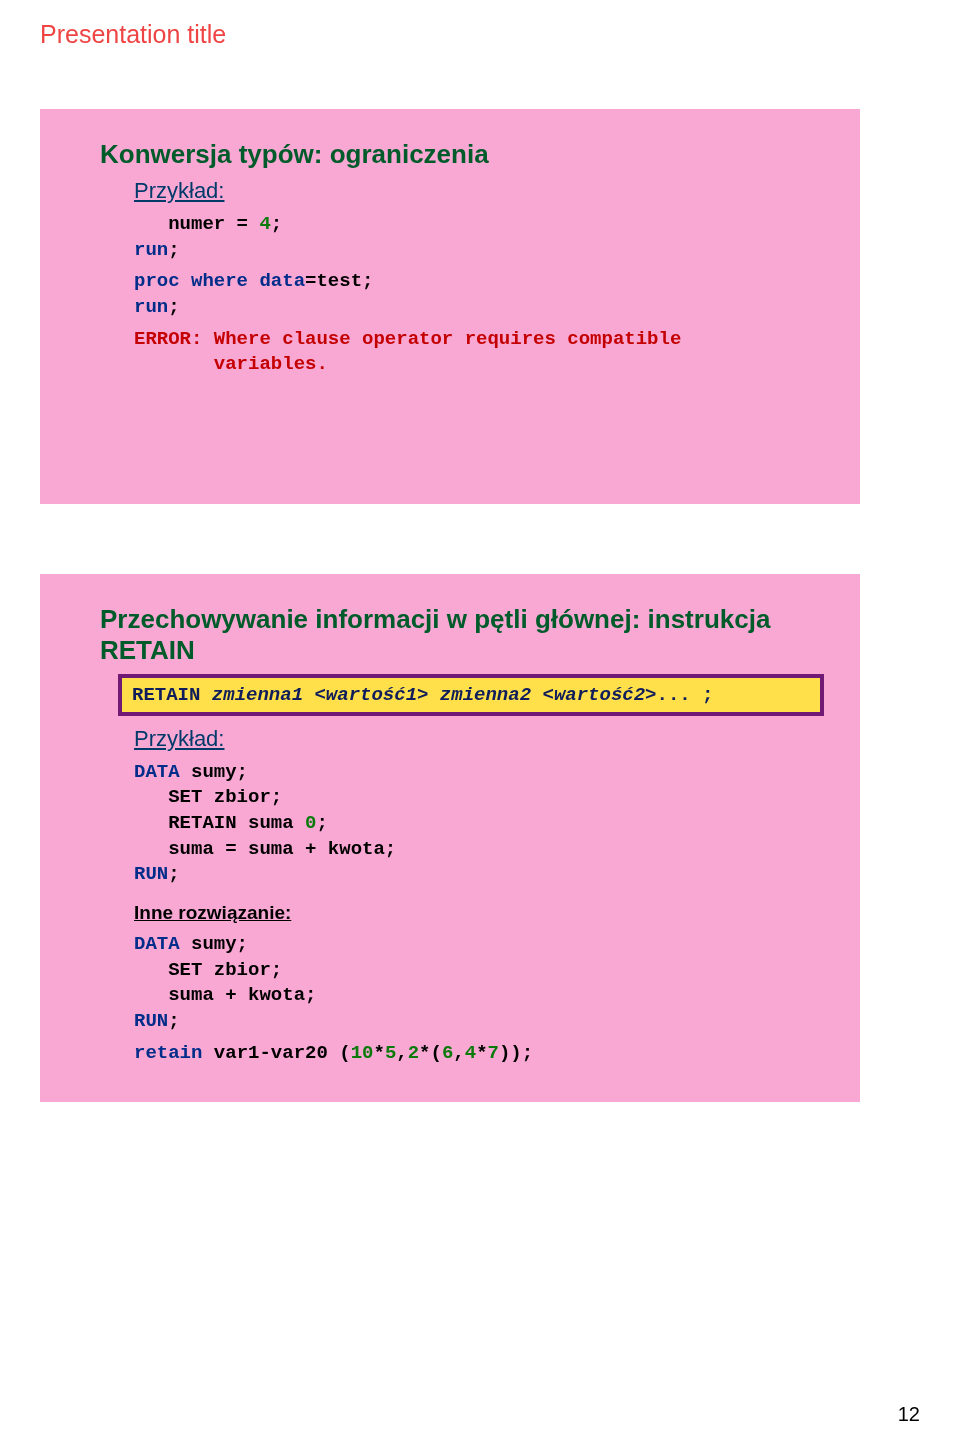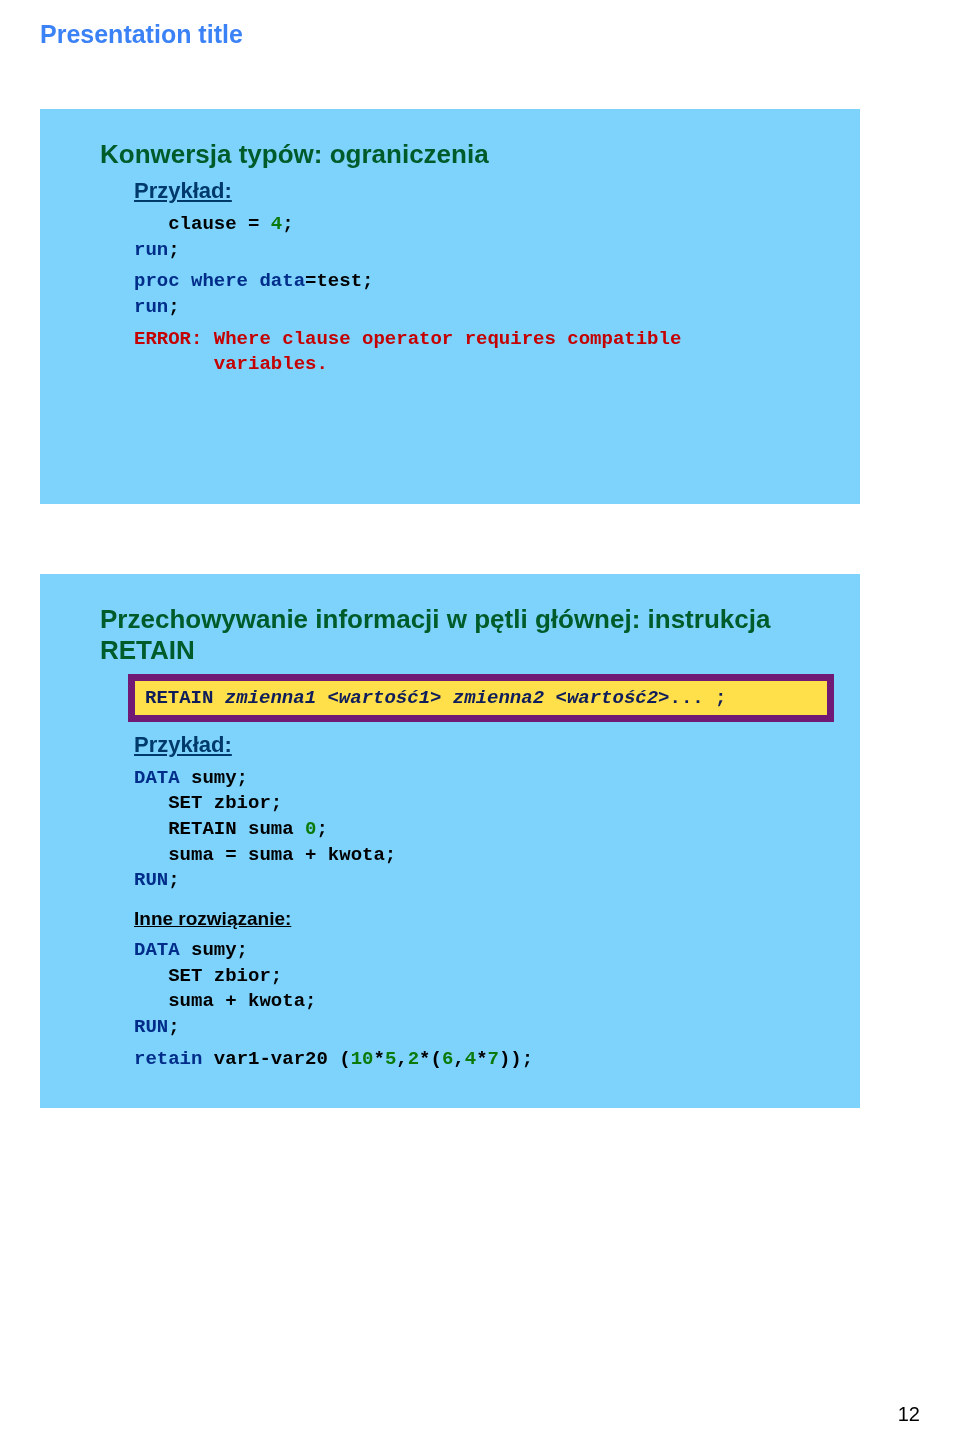--- a/index.html
+++ b/index.html
@@ -11,40 +11,40 @@
   }
   .page {
     width: 960px;
     height: 1444px;
     position: relative;
     box-sizing: border-box;
     padding: 20px 40px 40px 40px;
   }
   .header-title {
     font-size: 25px;
-    font-weight: bold;
-    color: #3b82f6;
+    font-weight: normal;
+    color: #ef4444;
     margin: 0 0 60px 0;
   }
   .slide {
-    background: #7dd3fc;
+    background: #f9a8d4;
     padding: 30px 50px 30px 60px;
     margin-bottom: 70px;
     box-sizing: border-box;
     width: 820px;
   }
   .slide-title {
     font-size: 26px;
     font-weight: bold;
     color: #005b2a;
     margin: 0 0 8px 0;
   }
   .subhead {
     font-size: 22px;
-    font-weight: bold;
+    font-weight: normal;
     color: #003a6a;
     text-decoration: underline;
     margin: 0 0 8px 34px;
   }
   .subhead-black {
     font-size: 19px;
     font-weight: bold;
     color: #000000;
     text-decoration: underline;
     margin: 14px 0 8px 34px;
@@ -56,23 +56,23 @@
     line-height: 1.35;
     margin: 6px 0 6px 34px;
   }
   .code div { white-space: pre; }
   .kw { color: #002d89; }
   .val { color: #0a7a0a; }
   .str { color: #7a1a7a; }
   .err { color: #c40000; }
   .syntax-box {
     background: #ffdf4a;
-    border: 7px solid #701a75;
+    border: 4px solid #701a75;
     padding: 6px 10px;
-    margin: 4px 0 10px 28px;
+    margin: 4px 0 10px 18px;
     width: 706px;
     box-sizing: border-box;
   }
   .syntax-text {
     font-family: "Courier New", monospace;
     font-weight: bold;
     font-size: 19px;
     color: #0f1d5a;
     white-space: pre;
   }
@@ -91,21 +91,21 @@
 
 <div class="page">
 
   <div class="header-title">Presentation title</div>
 
   <div class="slide">
     <div class="slide-title">Konwersja typów: ograniczenia</div>
     <div class="subhead">Przykład:</div>
 
     <div class="code">
-      <div><span>   clause = </span><span class="val">4</span><span>;</span></div>
+      <div><span>   numer = </span><span class="val">4</span><span>;</span></div>
       <div><span class="kw">run</span><span>;</span></div>
     </div>
 
     <div class="code">
       <div><span class="kw">proc</span><span> </span><span class="kw">where</span><span> </span><span class="kw">data</span><span>=test;</span></div>
       <div><span class="kw">run</span><span>;</span></div>
     </div>
 
 
     <div class="code">

